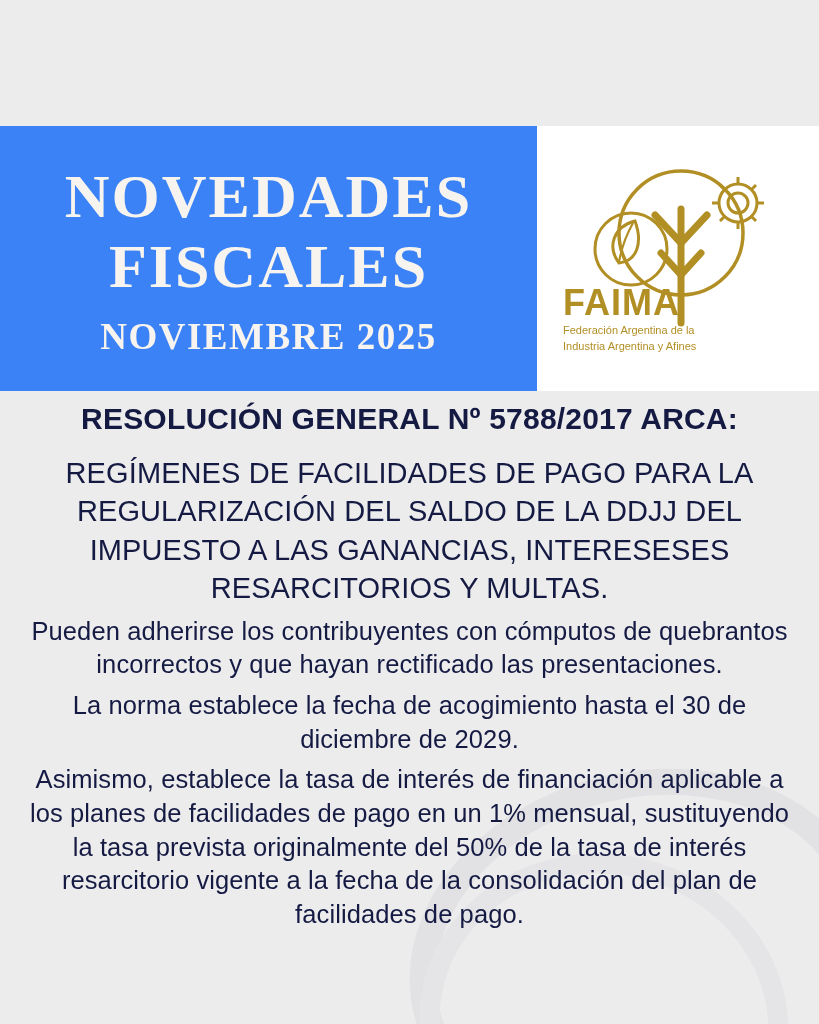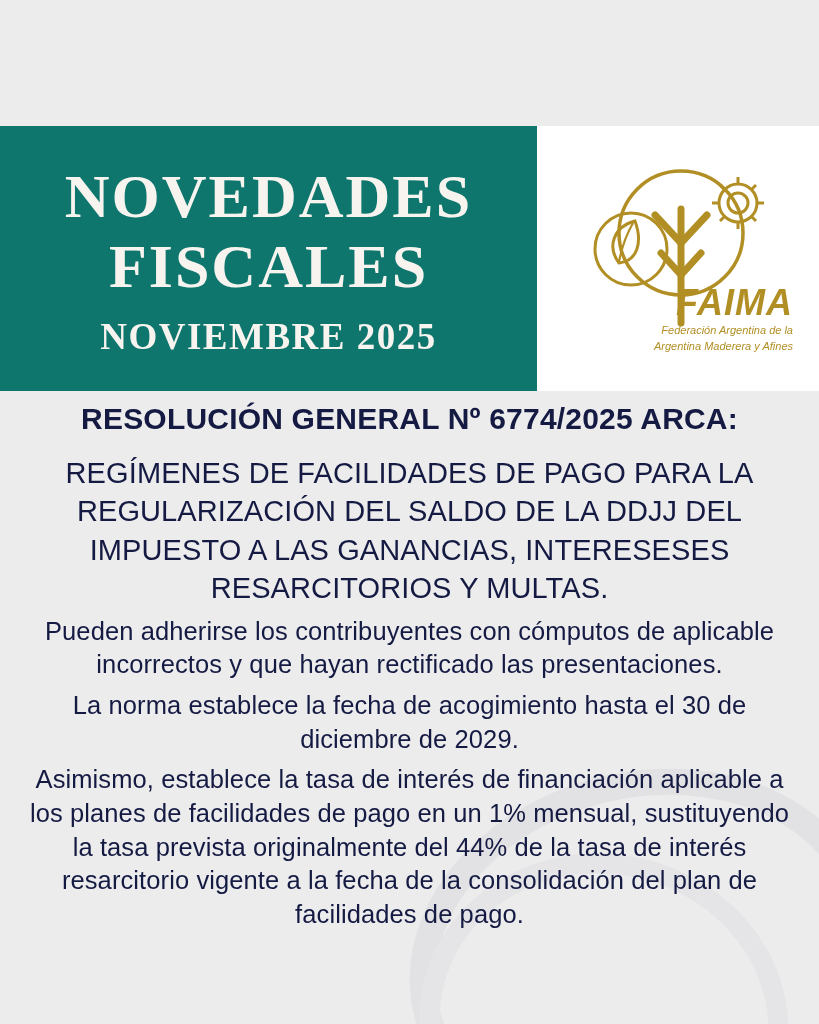--- a/index.html
+++ b/index.html
@@ -43,21 +43,21 @@
     position: absolute;
     top: 126px;
     left: 0;
     width: 819px;
     height: 265px;
     display: flex;
   }
   .header-left {
     width: 537px;
     height: 265px;
-    background: #0f766e;
+    background: #3b82f6;
     display: flex;
     flex-direction: column;
     align-items: center;
     justify-content: center;
     box-sizing: border-box;
     padding-top: 6px;
   }
   .title-line1, .title-line2 {
     font-family: "Liberation Serif", serif;
     font-weight: bold;
@@ -90,22 +90,21 @@
   .logo-wrap {
     position: relative;
     width: 230px;
     height: 215px;
   }
   .logo-text {
     position: absolute;
     left: 0;
     right: 0;
     bottom: 12px;
-    text-align: right;
-    font-style: italic;
+    text-align: left;
   }
   .logo-name {
     font-family: "Liberation Sans", sans-serif;
     font-weight: bold;
     font-size: 36px;
     letter-spacing: 1px;
     color: #b28f24;
     line-height: 1;
   }
   .logo-tag {
@@ -187,26 +186,26 @@
           <line x1="118" y1="124" x2="98" y2="102"></line>
           <line x1="118" y1="124" x2="138" y2="102"></line>
         </g>
 
         <path d="M56 112 C 44 96, 50 76, 72 70 C 80 92, 74 110, 56 112 Z" fill="none" stroke="#b28f24" stroke-width="3"></path>
         <path d="M70 72 C 62 86, 58 100, 56 111" fill="none" stroke="#b28f24" stroke-width="2.2"></path>
       </svg>
       <div class="logo-text">
         <div class="logo-name">FAIMA</div>
         <div class="logo-tag">Federación Argentina de la</div>
-        <div class="logo-tag">Argentina Maderera y Afines</div>
+        <div class="logo-tag">Industria Argentina y Afines</div>
       </div>
     </div>
   </div>
 
 </div>
 
 <div class="body-copy">
-  <div class="res-title">RESOLUCIÓN GENERAL Nº 6774/2025 ARCA:</div>
+  <div class="res-title">RESOLUCIÓN GENERAL Nº 5788/2017 ARCA:</div>
   <div class="res-subtitle">REGÍMENES DE FACILIDADES DE PAGO PARA LA REGULARIZACIÓN DEL SALDO DE LA DDJJ DEL IMPUESTO A LAS GANANCIAS, INTERESESES RESARCITORIOS Y MULTAS.</div>
-  <div class="para">Pueden adherirse los contribuyentes con cómputos de aplicable incorrectos y que hayan rectificado las presentaciones.</div>
+  <div class="para">Pueden adherirse los contribuyentes con cómputos de quebrantos incorrectos y que hayan rectificado las presentaciones.</div>
   <div class="para">La norma establece la fecha de acogimiento hasta el 30 de diciembre de 2029.</div>
-  <div class="para">Asimismo, establece la tasa de interés de financiación aplicable a los planes de facilidades de pago en un 1% mensual, sustituyendo la tasa prevista originalmente del 44% de la tasa de interés resarcitorio vigente a la fecha de la consolidación del plan de facilidades de pago.</div>
+  <div class="para">Asimismo, establece la tasa de interés de financiación aplicable a los planes de facilidades de pago en un 1% mensual, sustituyendo la tasa prevista originalmente del 50% de la tasa de interés resarcitorio vigente a la fecha de la consolidación del plan de facilidades de pago.</div>
 </div>
 
 </body></html>

